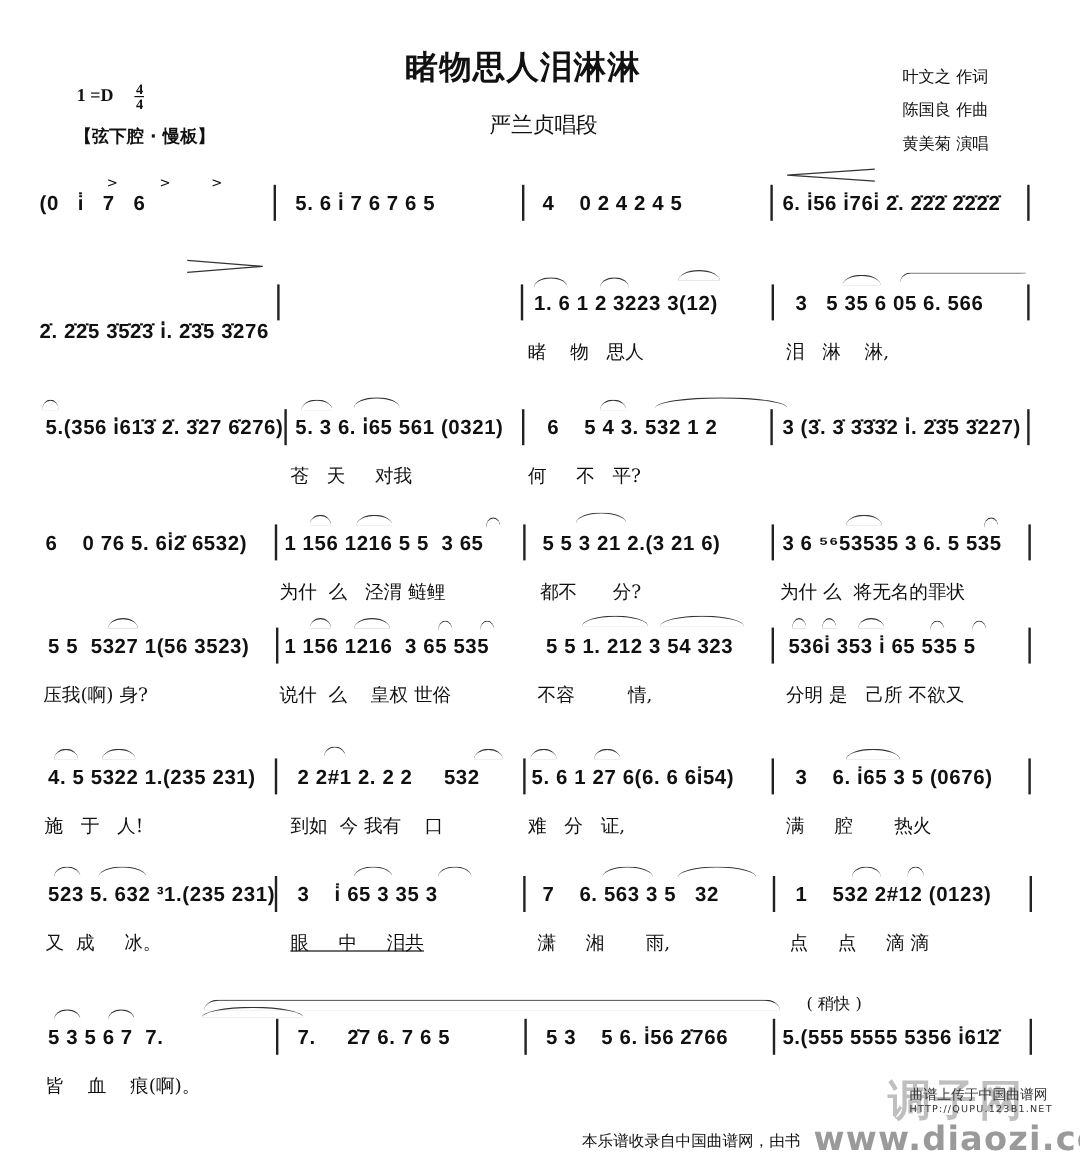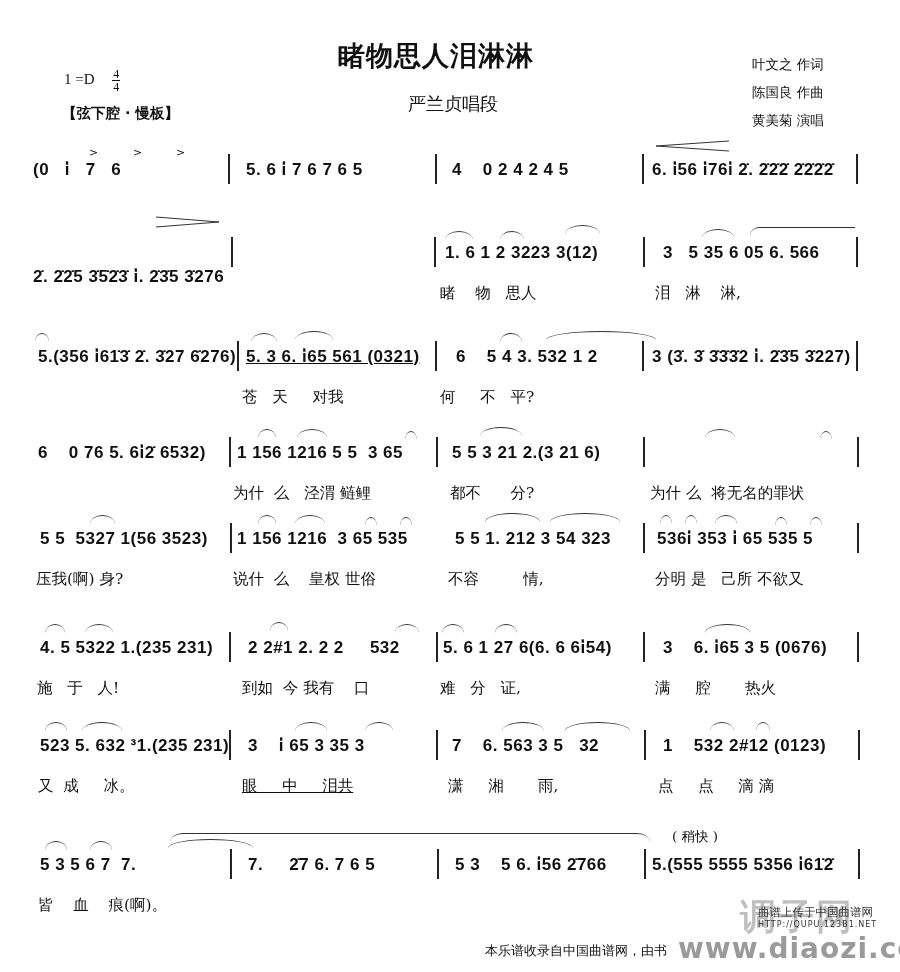--- a/index.html
+++ b/index.html
@@ -1,21 +1,21 @@
 <!DOCTYPE html>
 <html><head>
   <meta charset="utf-8">
   <style>
     html, body { margin: 0; padding: 0; background: #ffffff; }
     body { width: 900px; height: 972px; position: relative; overflow: hidden; font-family: "DejaVu Sans", sans-serif; color: #111; }
     .abs { position: absolute; }
     .title { left: 338px; top: 38px; font-family: "DejaVu Serif", serif; font-size: 27px; font-weight: bold; letter-spacing: 1px; white-space: nowrap; }
     .subtitle { left: 408px; top: 92px; font-family: "DejaVu Serif", serif; font-size: 18px; white-space: nowrap; }
     .credits { left: 752px; top: 50px; font-family: "DejaVu Serif", serif; font-size: 13.5px; line-height: 28px; white-space: nowrap; }
-    .key { left: 64px; top: 68px; font-family: "Liberation Serif", serif; font-weight: normal; font-size: 15px; white-space: nowrap; }
+    .key { left: 64px; top: 68px; font-family: "Liberation Serif", serif; font-weight: bold; font-size: 15px; white-space: nowrap; }
     .timesig { display: inline-block; vertical-align: middle; text-align: center; font-size: 12px; line-height: 12px; margin-left: 14px; }
     .timesig .num { border-bottom: 1px solid #111; padding: 0 1px; }
     .mode { left: 62px; top: 104px; font-size: 14.5px; font-weight: bold; white-space: nowrap; }
     .row { position: absolute; left: 0; width: 900px; height: 90px; }
     .notes { position: absolute; top: 0; font-family: "Liberation Sans", sans-serif; font-weight: bold; font-size: 17px; white-space: pre; letter-spacing: 0.5px; }
     .lyrics { position: absolute; top: 40px; font-family: "DejaVu Serif", serif; font-size: 15.5px; white-space: pre; }
     .bar { position: absolute; top: -6px; width: 1.5px; height: 30px; background: #222; }
     .slur { position: absolute; border-top: 1.3px solid #333; border-radius: 50% 50% 0 0 / 100% 100% 0 0; height: 8px; }
     .hairpin { position: absolute; }
     .tempo { font-size: 13.5px; font-family: "DejaVu Serif", serif; white-space: pre; }
@@ -81,21 +81,21 @@
   <div class="lyrics" style="left:655px;">泪   淋    淋,</div>
   <div class="bar" style="left:856px;"></div>
 </div>
 
 <div class="row" style="top:347px;">
   <div class="slur" style="left:35px;top:-14px;width:14px;"></div>
   <div class="notes" style="left:38px;">5.(356 i̇61̇3̇ 2̇. 3̇27 6̇276)</div>
   <div class="bar" style="left:237px;"></div>
   <div class="slur" style="left:251px;top:-14px;width:26px;"></div>
   <div class="slur" style="left:295px;top:-16px;width:38px;"></div>
-  <div class="notes" style="left:246px;text-decoration:underline;">5. 3 6. i̇65 561 (0321)</div>
+  <div class="notes" style="left:246px;">5. 3 6. i̇65 561 (0321)</div>
   <div class="lyrics" style="left:242px;">苍   天     对我</div>
   <div class="bar" style="left:435px;"></div>
   <div class="slur" style="left:500px;top:-14px;width:22px;"></div>
   <div class="slur" style="left:546px;top:-16px;width:110px;"></div>
   <div class="notes" style="left:456px;text-align:center;">6    5 4 3. 532 1 2</div>
   <div class="lyrics" style="left:440px;">何     不   平?</div>
   <div class="bar" style="left:642px;"></div>
   <div class="notes" style="left:652px;">3 (3̇. 3̇ 3̇3̇3̇2 i̇. 2̇3̇5 3̇227)</div>
   <div class="bar" style="left:856px;"></div>
 </div>
@@ -108,20 +108,21 @@
   <div class="slur" style="left:405px;top:-12px;width:12px;"></div>
   <div class="notes" style="left:237px;">1 156 1216 5 5  3 65</div>
   <div class="lyrics" style="left:233px;">为什  么   泾渭 鲢鲤</div>
   <div class="bar" style="left:436px;"></div>
   <div class="slur" style="left:480px;top:-16px;width:42px;"></div>
   <div class="notes" style="left:452px;">5 5 3 21 2.(3 21 6)</div>
   <div class="lyrics" style="left:450px;">都不      分?</div>
   <div class="bar" style="left:643px;"></div>
   <div class="slur" style="left:705px;top:-14px;width:30px;"></div>
   <div class="slur" style="left:820px;top:-12px;width:12px;"></div>
+  <div class="notes" style="left:652px;">3 6 ⁵⁶53535 3 6. 5 535</div>
   <div class="lyrics" style="left:650px;">为什 么  将无名的罪状</div>
   <div class="bar" style="left:857px;"></div>
 </div>
 
 <div class="row" style="top:529px;padding-left:34px;">
   <div class="slur" style="left:90px;top:-14px;width:25px;"></div>
   <div class="notes" style="left:40px;">5 5  5327 1(56 3523)</div>
   <div class="lyrics" style="left:36px;">压我(啊) 身?</div>
   <div class="bar" style="left:230px;"></div>
   <div class="slur" style="left:258px;top:-14px;width:18px;"></div>

